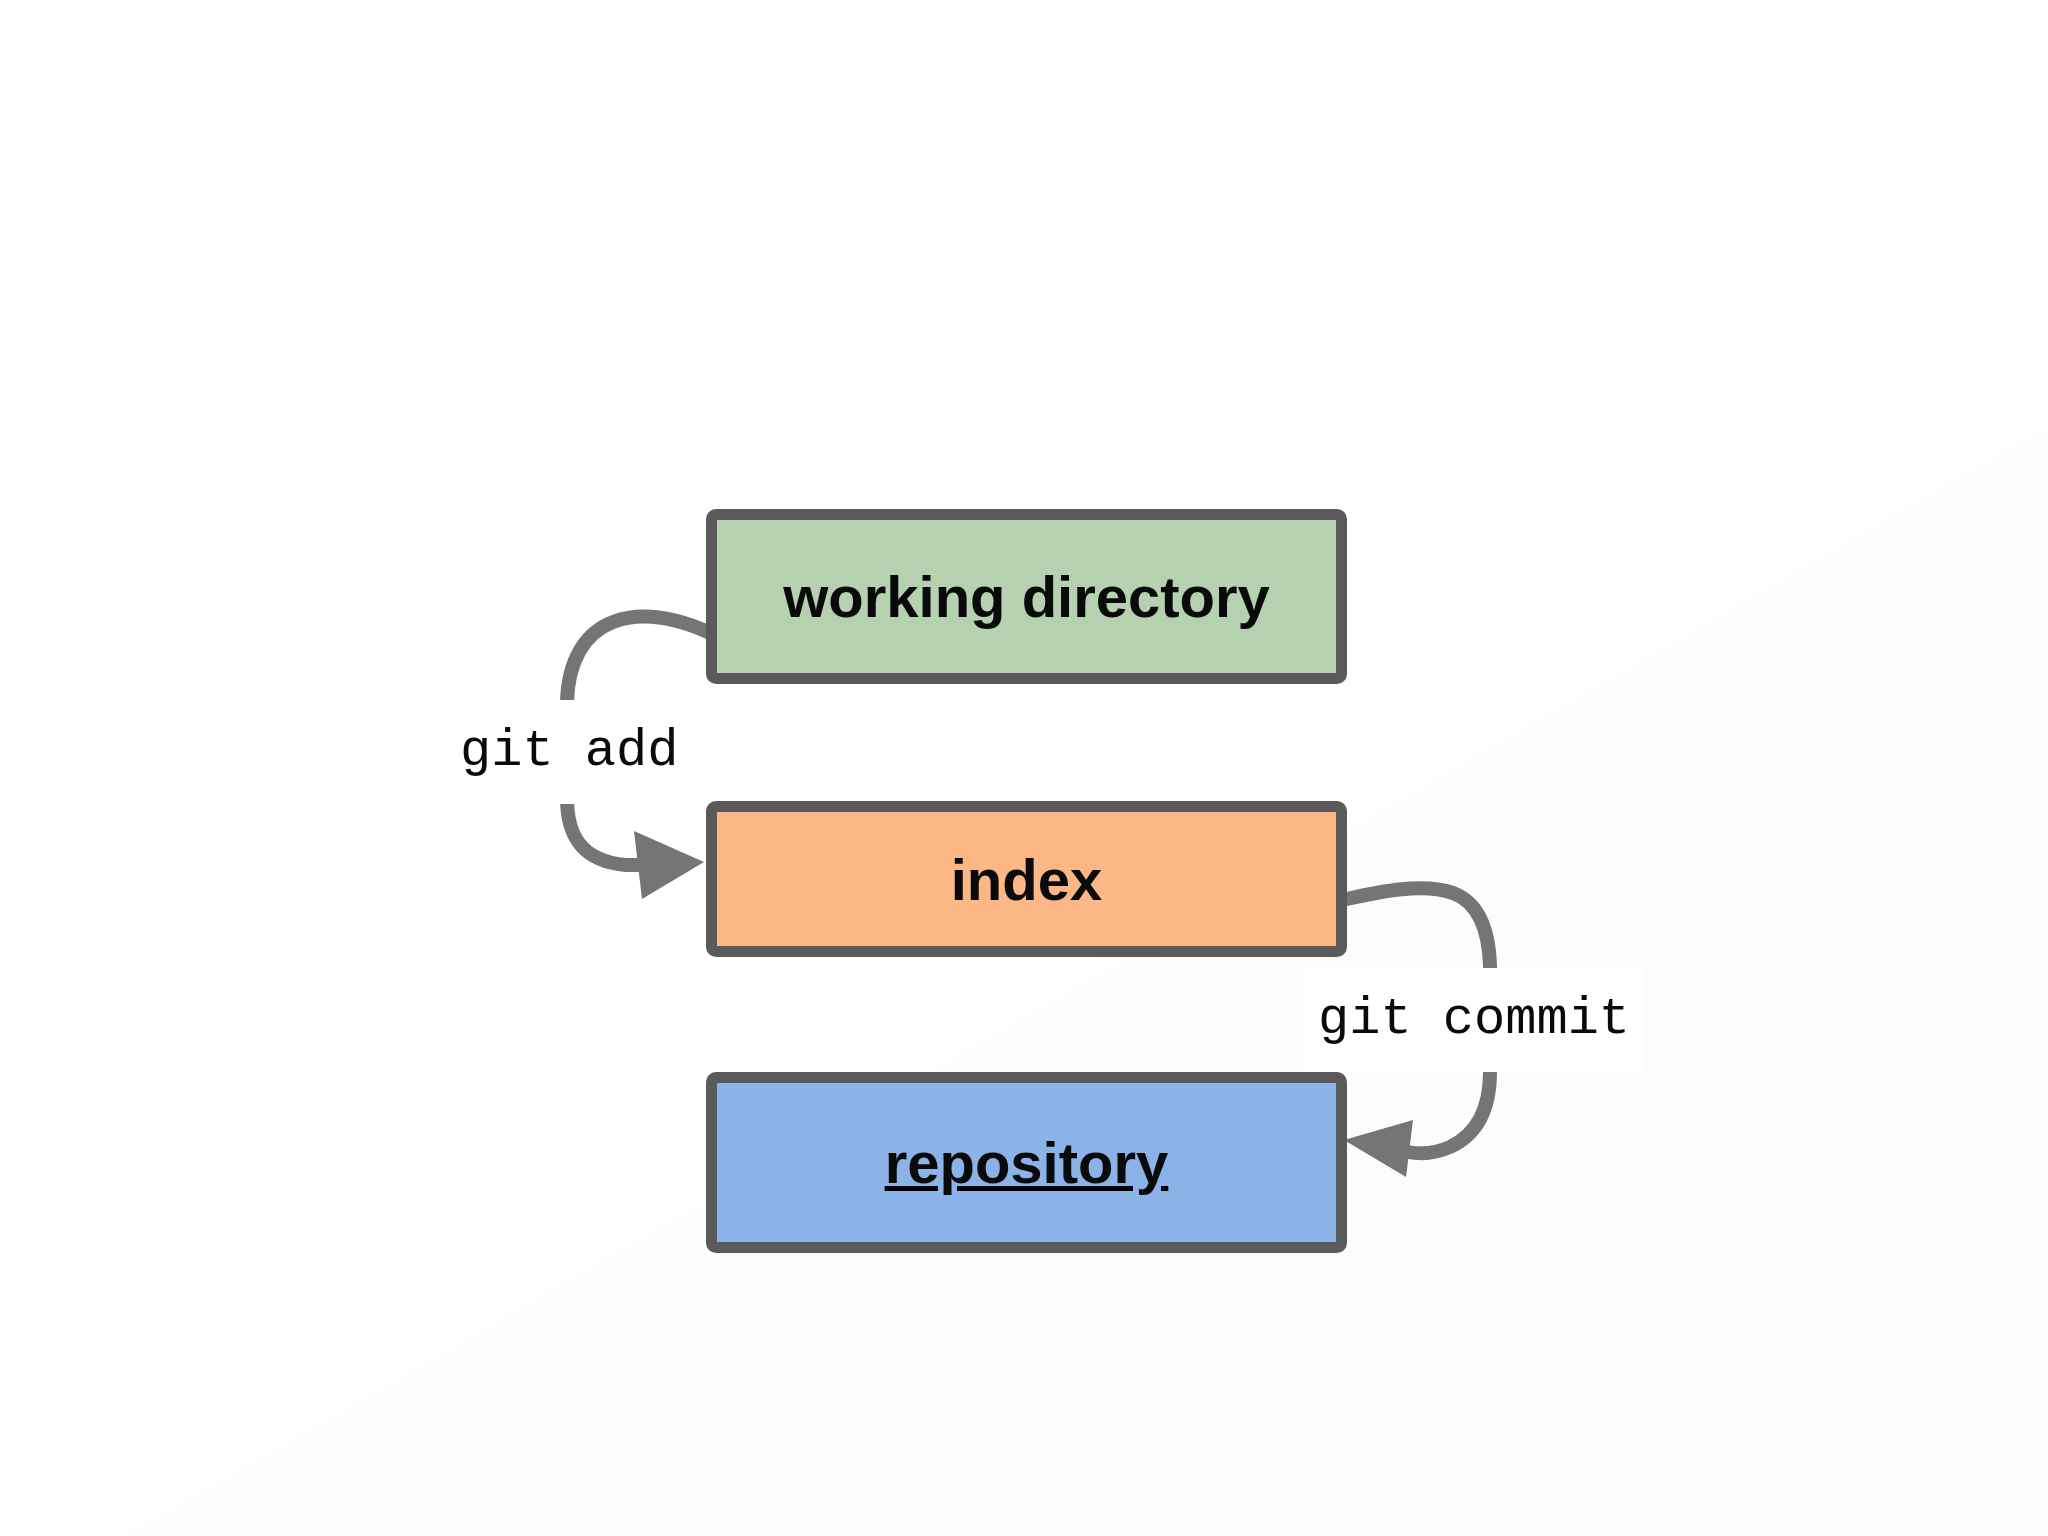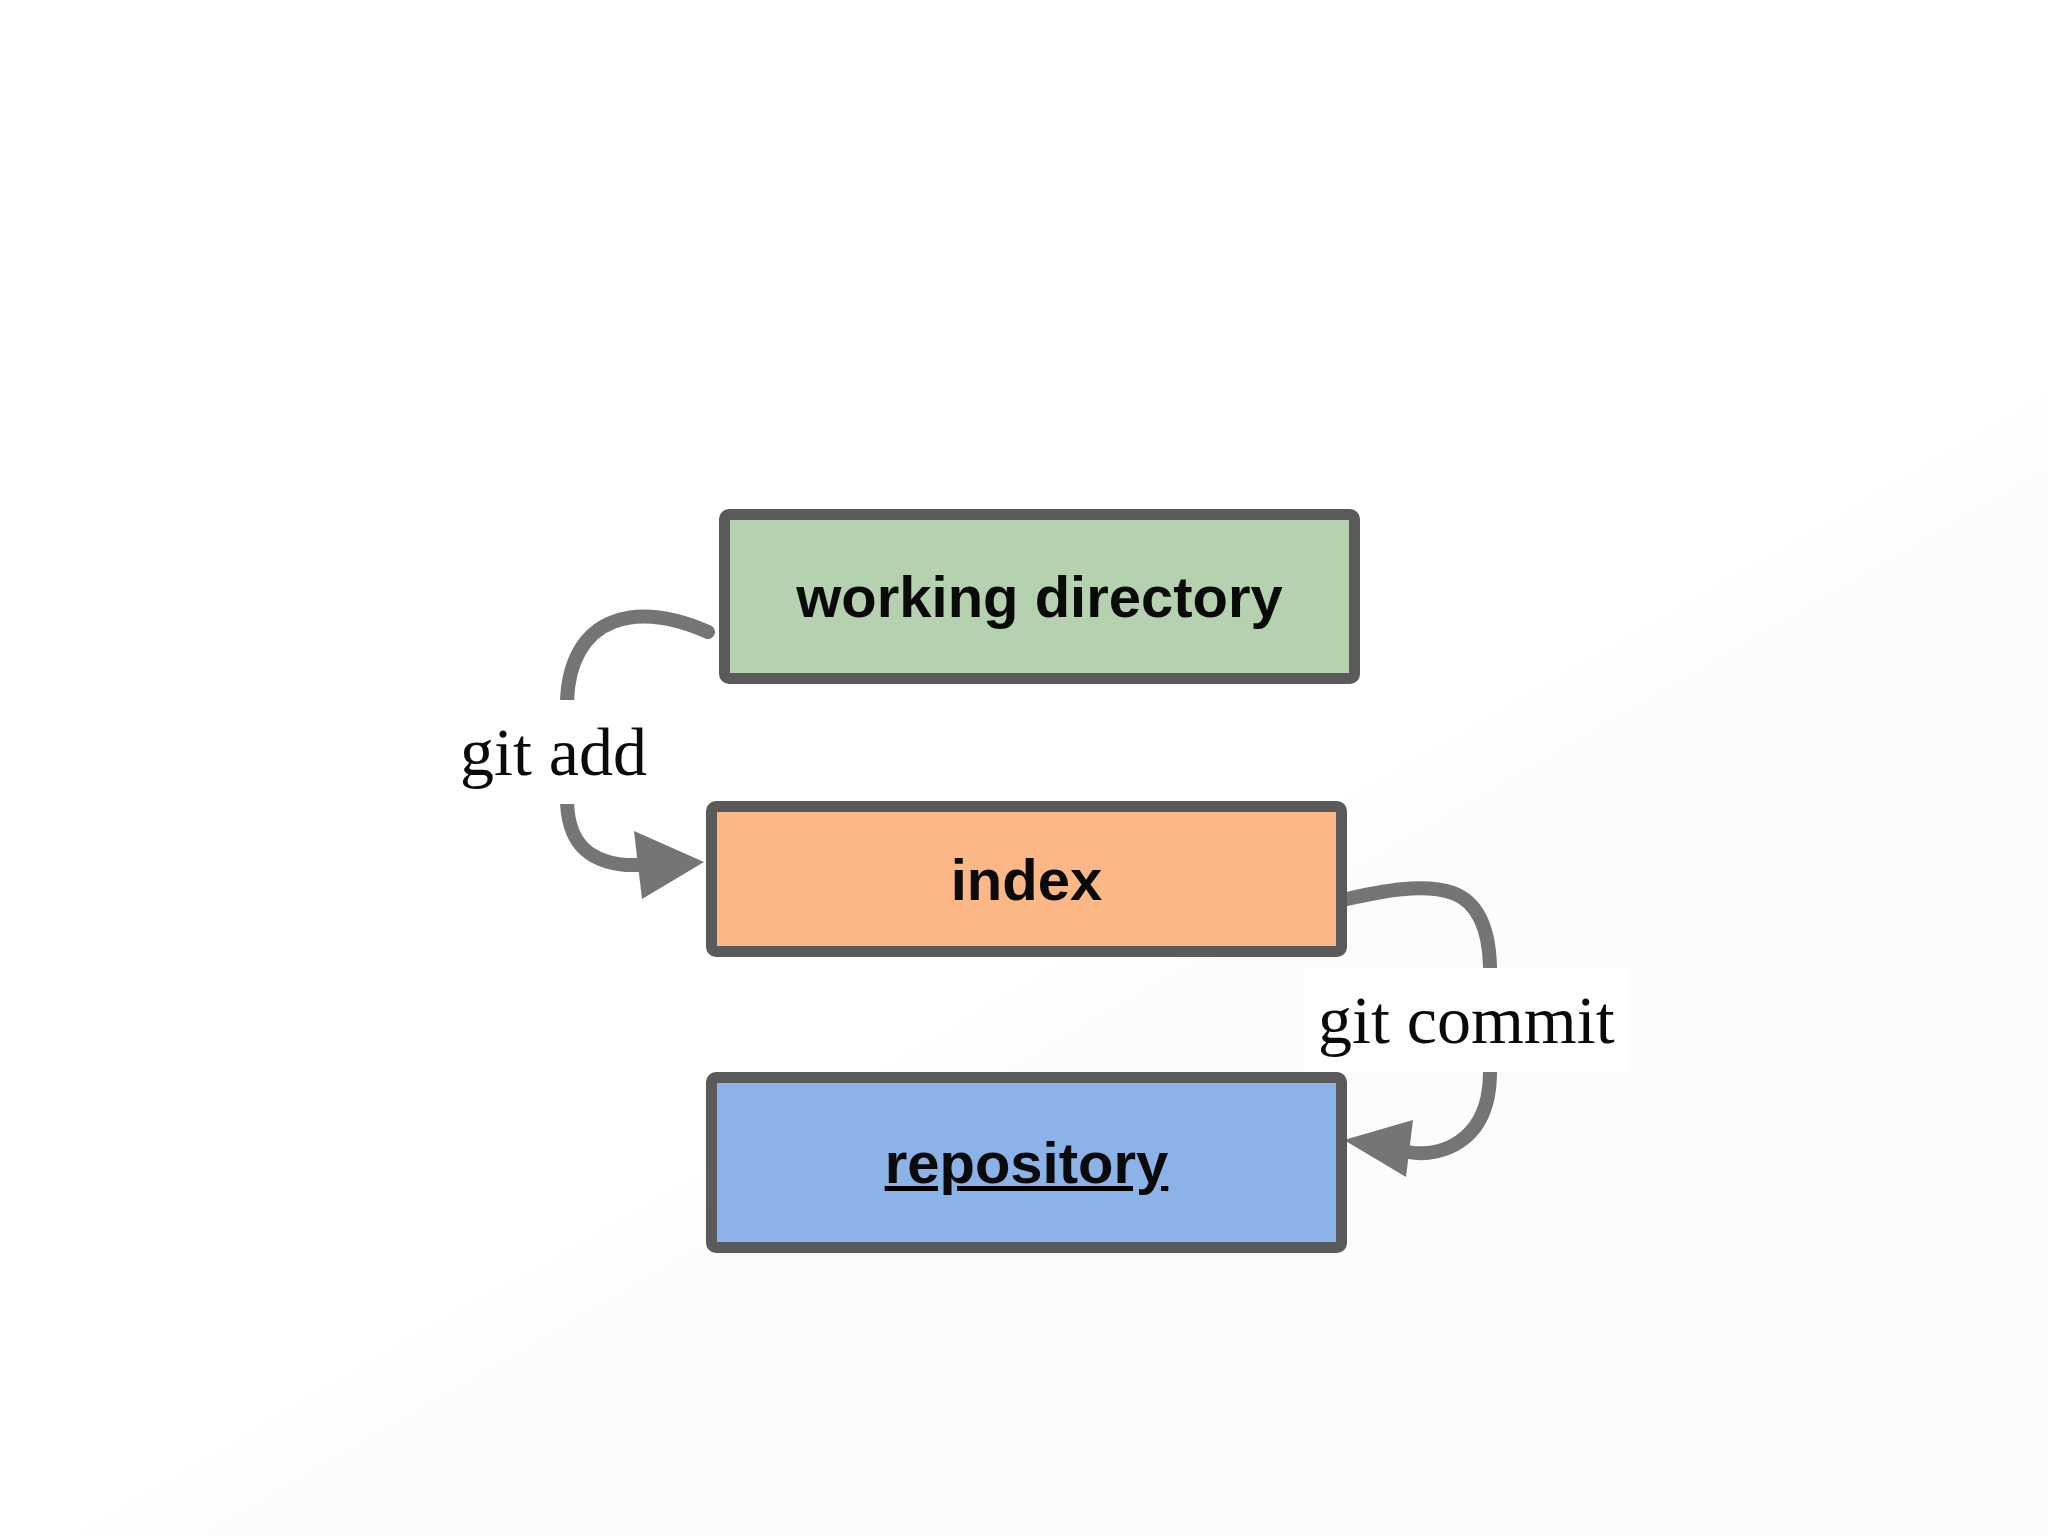--- a/index.html
+++ b/index.html
@@ -43,22 +43,22 @@
     color: #0a0a0a;
     white-space: nowrap;
   }
   .node-working-directory { top: 509px; height: 175px; }
   .node-index             { top: 801px; height: 156px; align-items: center; }
   .node-repository        { top: 1072px; height: 181px; text-decoration: underline; }
   .edge-label {
     position: absolute;
     z-index: 3;
     background: #ffffff;
-    font-family: Liberation Serif, serif;
-    font-size: 68px;
+    font-family: Liberation Mono, monospace;
+    font-size: 52px;
     color: #0a0a0a;
     white-space: nowrap;
     height: 104px;
     line-height: 104px;
     text-align: center;
   }
   .edge-label-git-add    { left: 448px; top: 700px; padding: 0 12px; }
   .edge-label-git-commit { left: 1304px; top: 968px; padding: 0 14px; }
   .arrow-path {
     fill: none;
@@ -92,21 +92,21 @@
       <path class="arrow-path" d="M 1347 899
                C 1382 891, 1423 883, 1453 893
                C 1480 903, 1489 932, 1490 966
                L 1490 1072
                C 1490 1108, 1478 1134, 1450 1147
                C 1432 1155, 1418 1154, 1408 1152" style="stroke: rgb(117, 117, 117);"></path>
       <polygon class="arrow-head" points="1344,1140 1413,1120 1406,1177" style="fill: rgb(117, 117, 117);"></polygon>
     </g>
   </svg>
 
-  <div class="node node-working-directory" style="background-color: rgb(181, 209, 176); border-color: rgb(90, 90, 90); margin-left: 13px;">
+  <div class="node node-working-directory" style="background-color: rgb(181, 209, 176); border-color: rgb(90, 90, 90);">
     <span class="node-label" style="color: rgb(10, 10, 10);">working directory</span>
   </div>
 
   <div class="node node-index" style="background-color: rgb(252, 183, 135); border-color: rgb(90, 90, 90);">
     <span class="node-label" style="color: rgb(10, 10, 10);">index</span>
   </div>
 
   <div class="node node-repository" style="background-color: rgb(139, 179, 232); border-color: rgb(90, 90, 90);">
     <span class="node-label" style="color: rgb(10, 10, 10);">repository</span>
   </div>

